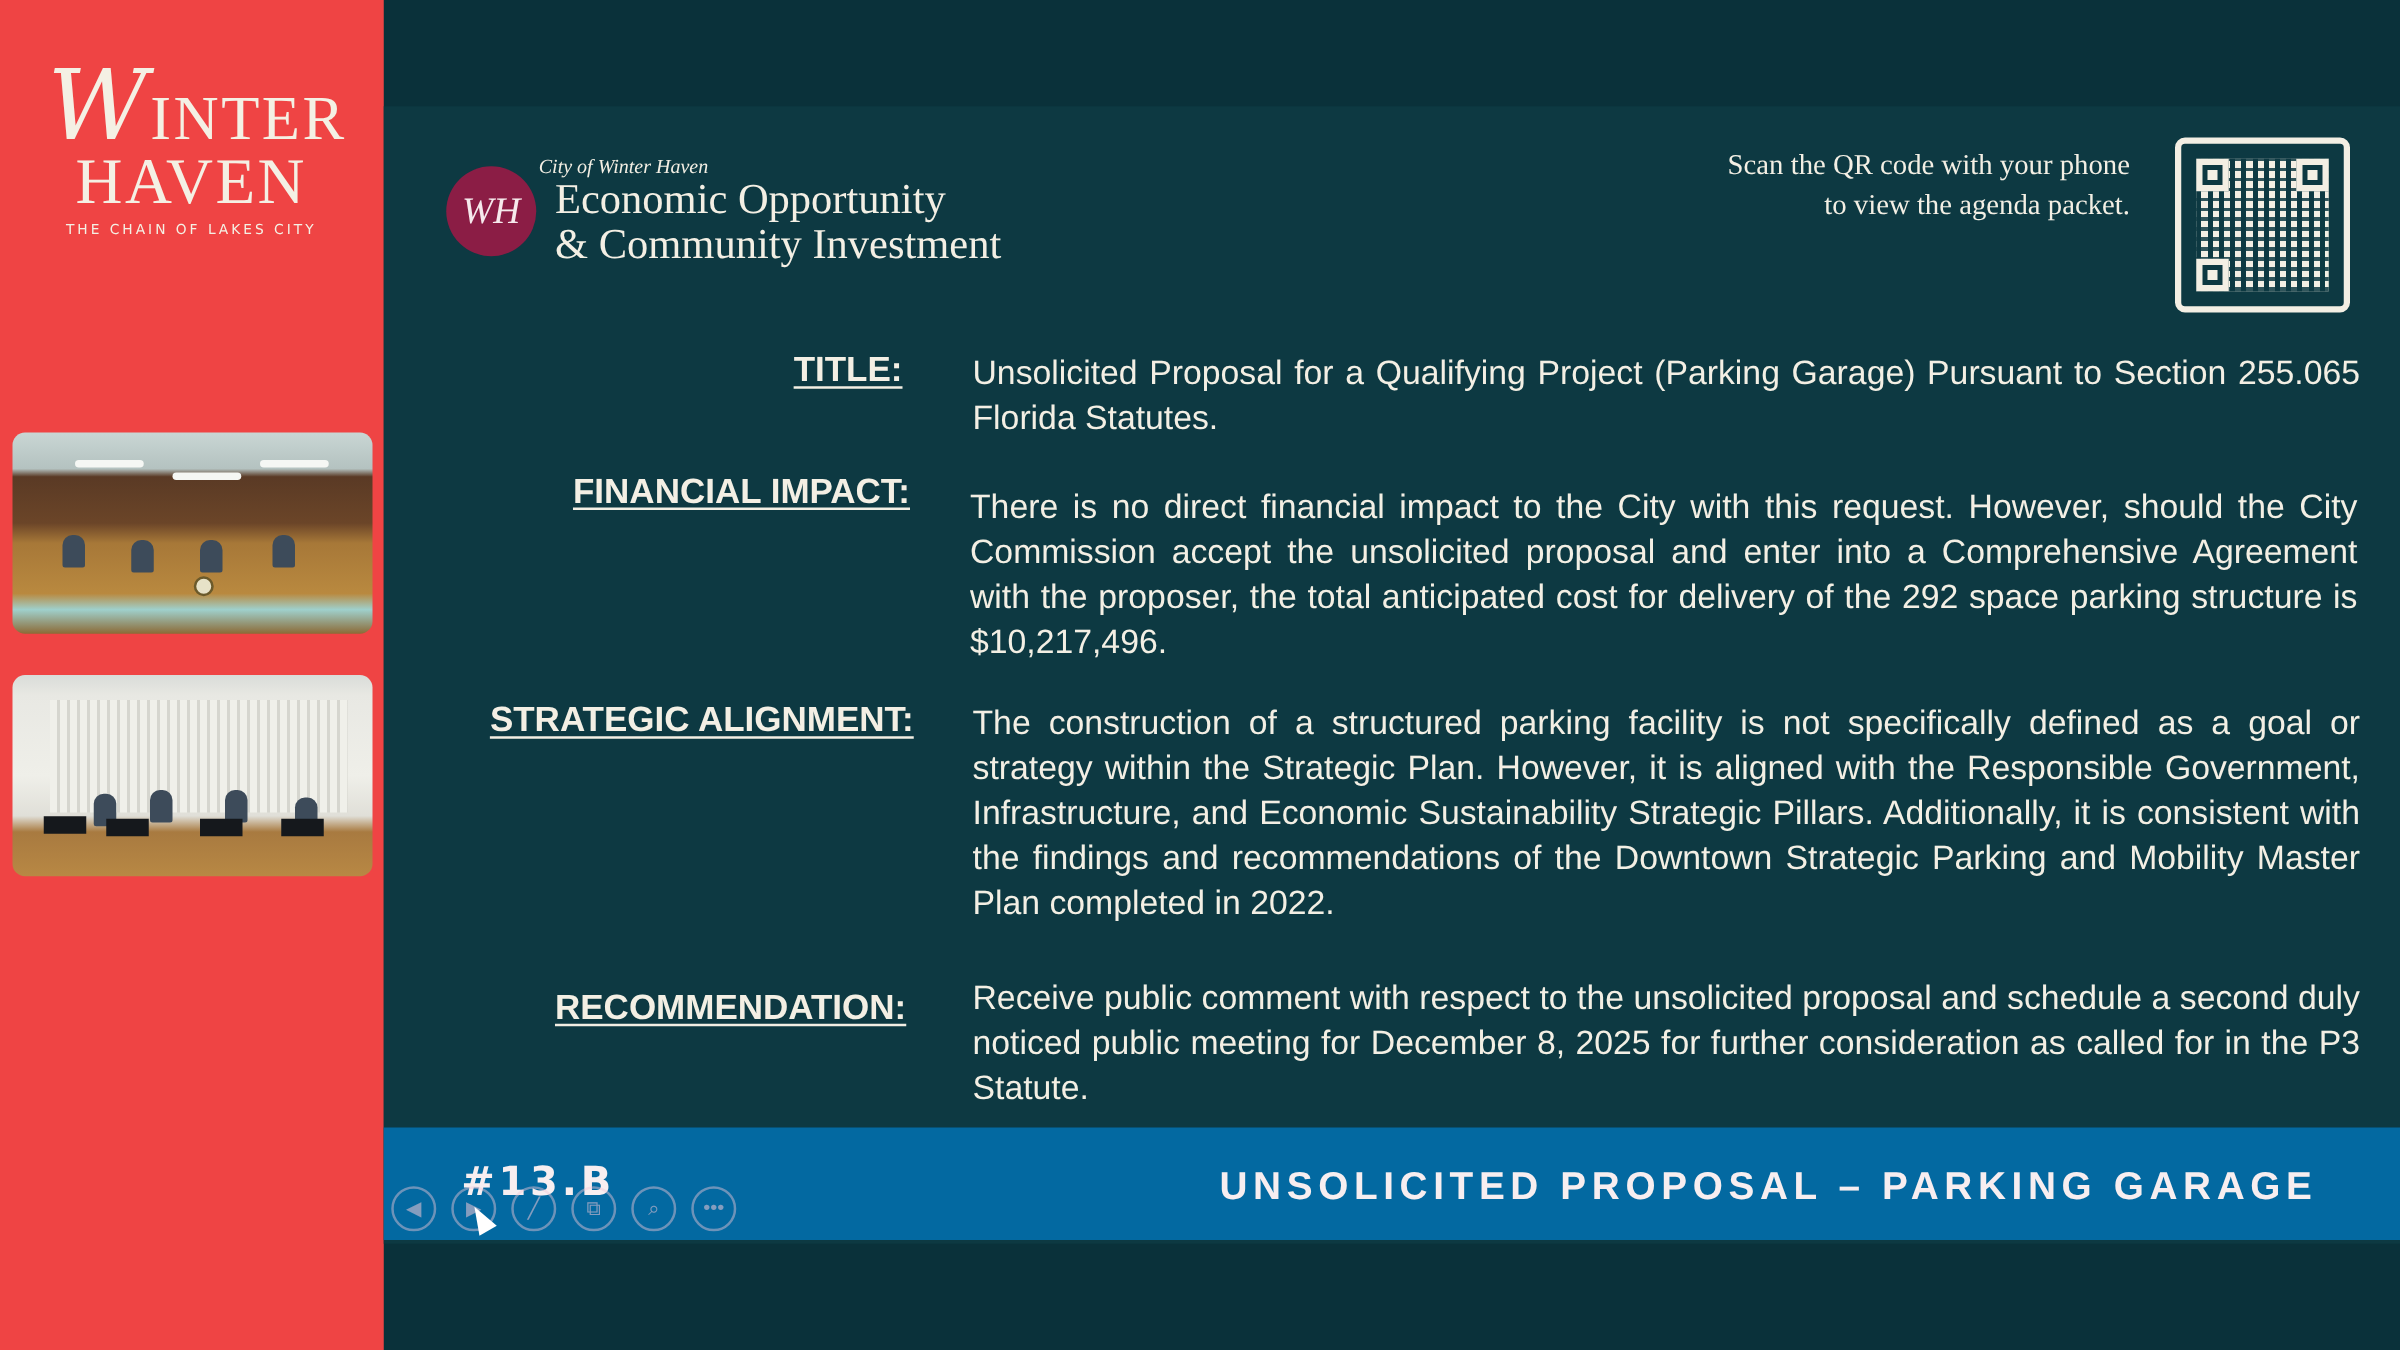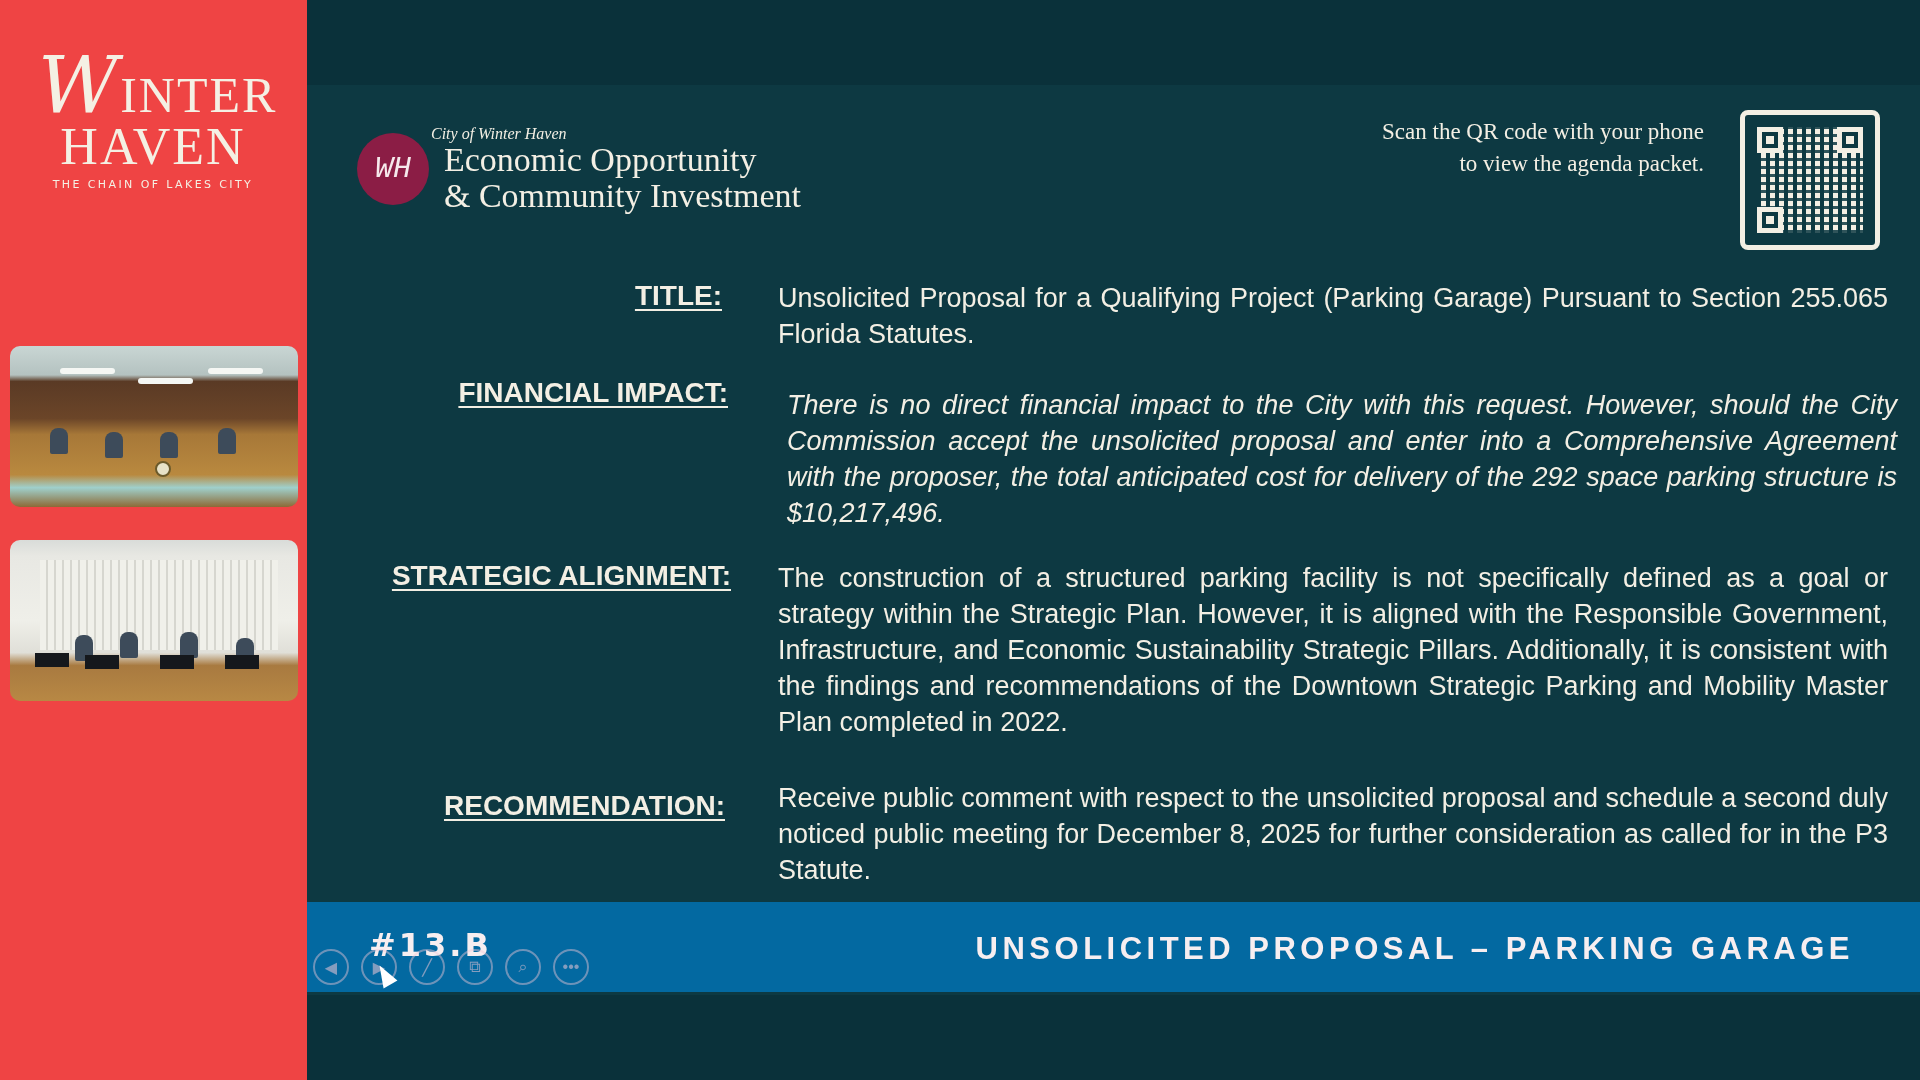--- a/index.html
+++ b/index.html
@@ -19,21 +19,21 @@
   .thumb2 { top: 540px; background: linear-gradient(180deg, #d9dcd9 0%, #e8e8e3 10%, #efefe9 50%, #e0dfd8 70%, #a87a40 78%, #b88844 100%); }
   .thumb .light { position: absolute; height: 6px; background: #f5f7f4; border-radius: 3px; }
   .thumb .person { position: absolute; width: 18px; height: 26px; border-radius: 8px 8px 2px 2px; background: #3d4b5a; }
   .thumb .monitor { position: absolute; width: 34px; height: 14px; background: #15181c; }
   .thumb .seal { position: absolute; width: 16px; height: 16px; border-radius: 50%; background: #e7e2c8; border: 2px solid #6b5a2b; }
   .thumb .curtain { position: absolute; left: 30px; right: 20px; top: 20px; height: 90px; background: repeating-linear-gradient(90deg, #f0f0ea 0 6px, #d6d6cf 6px 8px); }
 
   
   .slide { position: absolute; left: 307px; top: 85px; width: 1613px; height: 910px; background: #0d3942; }
   .brand { position: absolute; left: 50px; top: 40px; height: 90px; }
-  .brand-mark { position: absolute; left: 0; top: 8px; width: 72px; height: 72px; border-radius: 50%; background: #8b1d45; font-family: Liberation Mono, monospace; font-style: italic; color: #f6e9ec; font-size: 30px; display: flex; align-items: center; justify-content: center; }
+  .brand-mark { position: absolute; left: 0; top: 8px; width: 72px; height: 72px; border-radius: 50%; background: #8b1d45; font-family: Liberation Serif, serif; font-style: italic; color: #f6e9ec; font-size: 30px; display: flex; align-items: center; justify-content: center; }
   .brand-sub { position: absolute; left: 74px; top: 0; font-family: "Liberation Serif", serif; font-style: italic; font-size: 16px; white-space: nowrap; }
   .brand-title { position: absolute; left: 87px; top: 17px; font-family: "Liberation Serif", serif; font-size: 34px; line-height: 36px; white-space: nowrap; }
 
   .qr-text { position: absolute; right: 216px; top: 31px; font-family: "Liberation Serif", serif; font-size: 23px; line-height: 32px; text-align: right; white-space: nowrap; }
   .qr { position: absolute; left: 1433px; top: 25px; width: 140px; height: 140px; border: 5px solid #f3efe4; border-radius: 8px; background: #0d3942; padding: 12px; }
   .qr-grid { width: 100%; height: 100%; background:
       repeating-linear-gradient(90deg, rgba(13,57,66,1) 0 4px, transparent 4px 9px),
       repeating-linear-gradient(0deg, rgba(13,57,66,0.85) 0 3px, transparent 3px 8px),
       #f3efe4; position: relative; }
   .qr-finder { position: absolute; width: 26px; height: 26px; border: 5px solid #f3efe4; background: #0d3942; }
@@ -107,21 +107,21 @@
     </div>
   </div>
 
   <div class="row" style="top:195px;">
     <div class="label" style="right:1198px;top:0;">TITLE:</div>
     <div class="body" style="top:0;">Unsolicited Proposal for a Qualifying Project (Parking Garage) Pursuant to Section 255.065 Florida Statutes.</div>
   </div>
 
   <div class="row" style="top:292px;">
     <div class="label" style="right:1192px;top:0;">FINANCIAL IMPACT:</div>
-    <div class="body" style="top:10px;left:480px;font-style:italic;">There is no direct financial impact to the City with this request.  However, should the City Commission accept the unsolicited proposal and enter into a Comprehensive Agreement with the proposer, the total anticipated cost for delivery of the 292 space parking structure is $10,217,496.</div>
+    <div class="body" style="top:10px;left:469px;">There is no direct financial impact to the City with this request.  However, should the City Commission accept the unsolicited proposal and enter into a Comprehensive Agreement with the proposer, the total anticipated cost for delivery of the 292 space parking structure is $10,217,496.</div>
   </div>
 
   <div class="row" style="top:475px;">
     <div class="label" style="right:1189px;top:0;">STRATEGIC ALIGNMENT:</div>
     <div class="body" style="top:0;">The construction of a structured parking facility is not specifically defined as a goal or strategy within the Strategic Plan. However, it is aligned with the Responsible Government, Infrastructure, and Economic Sustainability Strategic Pillars.  Additionally, it is consistent with the findings and recommendations of the Downtown Strategic Parking and Mobility Master Plan completed in 2022.</div>
   </div>
 
   <div class="row" style="top:695px;">
     <div class="label" style="right:1195px;top:0;margin-top:10px;">RECOMMENDATION:</div>
     <div class="body" style="top:0;">Receive public comment with respect to the unsolicited proposal and schedule a second duly noticed public meeting for December 8, 2025 for further consideration as called for in the P3 Statute.</div>

